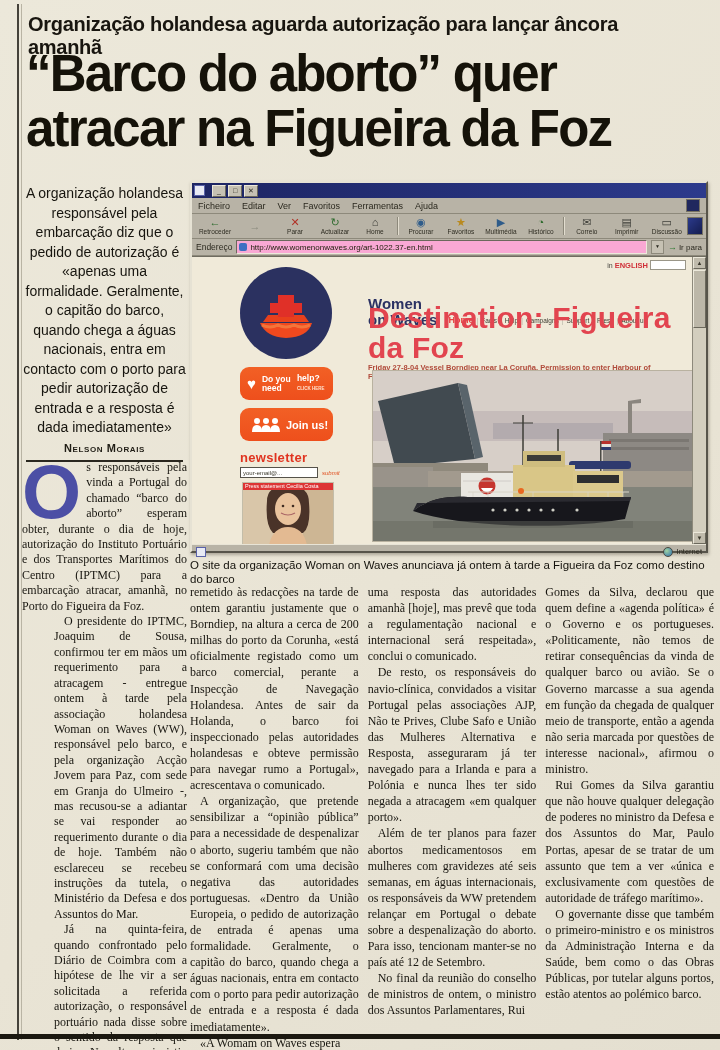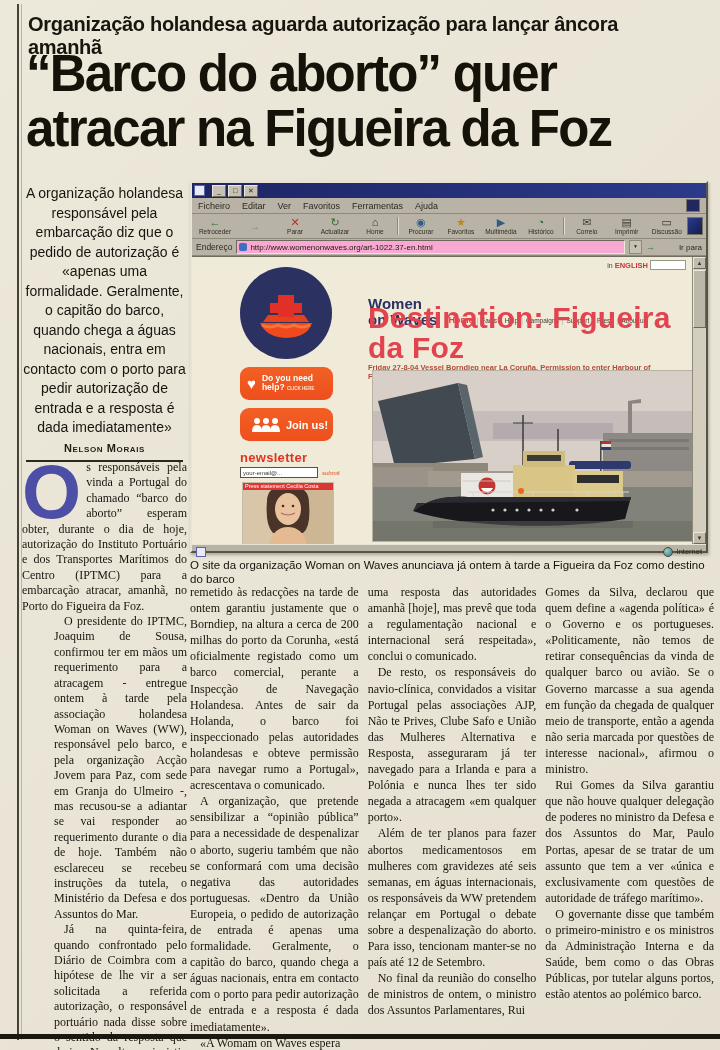--- a/index.html
+++ b/index.html
@@ -34,21 +34,21 @@
   .tb-label{font-size:6.5px;line-height:7px;color:#2e2c22;white-space:nowrap;}
   .tb-sep{width:1px;height:18px;background:#8d897b;border-right:1px solid #e2ddcf;margin:0 2px;}
   .throbber{margin-left:auto;width:16px;height:16px;background:linear-gradient(135deg,#2b3a8c,#141c4e);border:1px solid #767263;}
   .addressbar{height:16px;display:flex;align-items:center;gap:4px;padding:0 4px;font-size:8.5px;color:#2b291f;border-bottom:1px solid #8d897b;}
   .addr-input{flex:1;height:12px;background:#f9a8d4;border:1px solid;border-color:#6b685c #ece8da #ece8da #6b685c;display:flex;align-items:center;gap:3px;padding:0 2px;}
   .ie-ico{width:8px;height:8px;background:#3f6fc2;border-radius:2px;flex:0 0 auto;}
   .url{font-size:8px;color:#23210f;white-space:nowrap;overflow:hidden;}
   .addr-dd{width:11px;height:12px;background:#c6c1b3;border:1px solid #8d897b;font-size:5px;line-height:11px;text-align:center;color:#2a281f;flex:0 0 auto;}
   .go{display:flex;align-items:center;gap:2px;}
   .go-ico{color:#2f7a33;font-weight:700;font-size:9px;}
-  .go-label{font-size:8px;margin-left:22px;}
+  .go-label{font-size:8px;}
 
   .content{position:relative;height:287px;background:#f0ead9;border-top:1px solid #6f6c60;overflow:hidden;}
   .vscroll{position:absolute;right:0;top:0;width:13px;height:100%;background:#d3cebe;border-left:1px solid #8d897b;z-index:9;}
   .vs-arrow{position:absolute;left:0;width:13px;height:12px;background:#c0bbac;border:1px solid;border-color:#ece8da #6b685c #6b685c #ece8da;box-sizing:border-box;font-size:6px;line-height:10px;text-align:center;color:#3a382c;}
   .vs-up{top:0;} .vs-down{bottom:0;}
   .vs-thumb{position:absolute;left:0;top:13px;width:13px;height:58px;background:#bcb7a8;border:1px solid;border-color:#ece8da #6b685c #6b685c #ece8da;box-sizing:border-box;}
   .statusbar{height:13px;display:flex;align-items:center;gap:4px;padding:0 4px;font-size:7.5px;color:#2b291f;border-top:1px solid #e8e4d6;}
   .status-doc{width:8px;height:8px;background:#e8eaf4;border:1px solid #5a62a8;}
   .status-globe{margin-left:auto;width:8px;height:8px;border-radius:50%;background:radial-gradient(circle at 35% 35%,#9fd3a2,#2f6fae);border:1px solid #4a4840;}
 
@@ -61,21 +61,21 @@
   .brand-row{display:flex;align-items:flex-start;gap:11px;}
   .site-nav{display:flex;align-items:baseline;gap:3px;font-size:6.5px;font-weight:400;color:#3c3a30;}
   .site-nav .nav-home{font-size:9px;color:#e74040;font-weight:700;}
   .site-nav .nav-sep{color:#b3afa0;}
   .site-heading{position:absolute;left:176px;top:46px;width:315px;font-weight:700;font-size:30px;line-height:30px;color:#e2444f;letter-spacing:0.2px;}
   .dateline{position:absolute;left:176px;top:106px;width:300px;font-weight:700;font-size:7.5px;line-height:9px;color:#b04a3a;}
   .pill-btn{position:absolute;left:48px;width:93px;height:33px;background:linear-gradient(180deg,#f26025,#ee4f1c);border-radius:9px;color:#fff;display:flex;align-items:center;padding:0 0 0 7px;box-sizing:border-box;gap:6px;}
   .help-btn{top:110px;}
   .join-btn{top:151px;justify-content:center;}
   .heart{font-size:15px;line-height:15px;color:#fff;}
-  .help-texts{display:flex;flex-direction:column;line-height:9px;}
+  .help-texts{display:flex;flex-direction:row;line-height:9px;align-items:center;}
   .help-l{font-weight:700;font-size:8.5px;}
   .help-sub{font-size:4.5px;color:#ffe3cf;}
   .join-label{font-weight:700;font-size:11px;}
   .newsletter-label{position:absolute;left:48px;top:193px;font-weight:700;font-size:13px;color:#e03420;letter-spacing:0.3px;}
   .nl-row{position:absolute;left:48px;top:210px;display:flex;align-items:center;gap:4px;}
   .nl-input{width:78px;height:11px;font-size:6px;font-family:"Liberation Sans",sans-serif;color:#3a382c;border:1px solid #55524a;background:#fff;padding:0 2px;box-sizing:border-box;}
   .nl-submit{font-size:6px;color:#e05020;font-style:italic;}
   .woman-photo{position:absolute;left:50px;top:225px;width:90px;height:62px;overflow:hidden;border:1px solid #c3bda9;}
   .photo-label{position:absolute;top:0;left:0;right:0;background:#dd3434;color:#fff;font-size:5.5px;line-height:7px;padding:0 2px;white-space:nowrap;overflow:hidden;z-index:2;}
   .ship-photo{position:absolute;left:180px;top:113px;width:322px;height:172px;border:1px solid #b9b2a0;box-sizing:border-box;}

